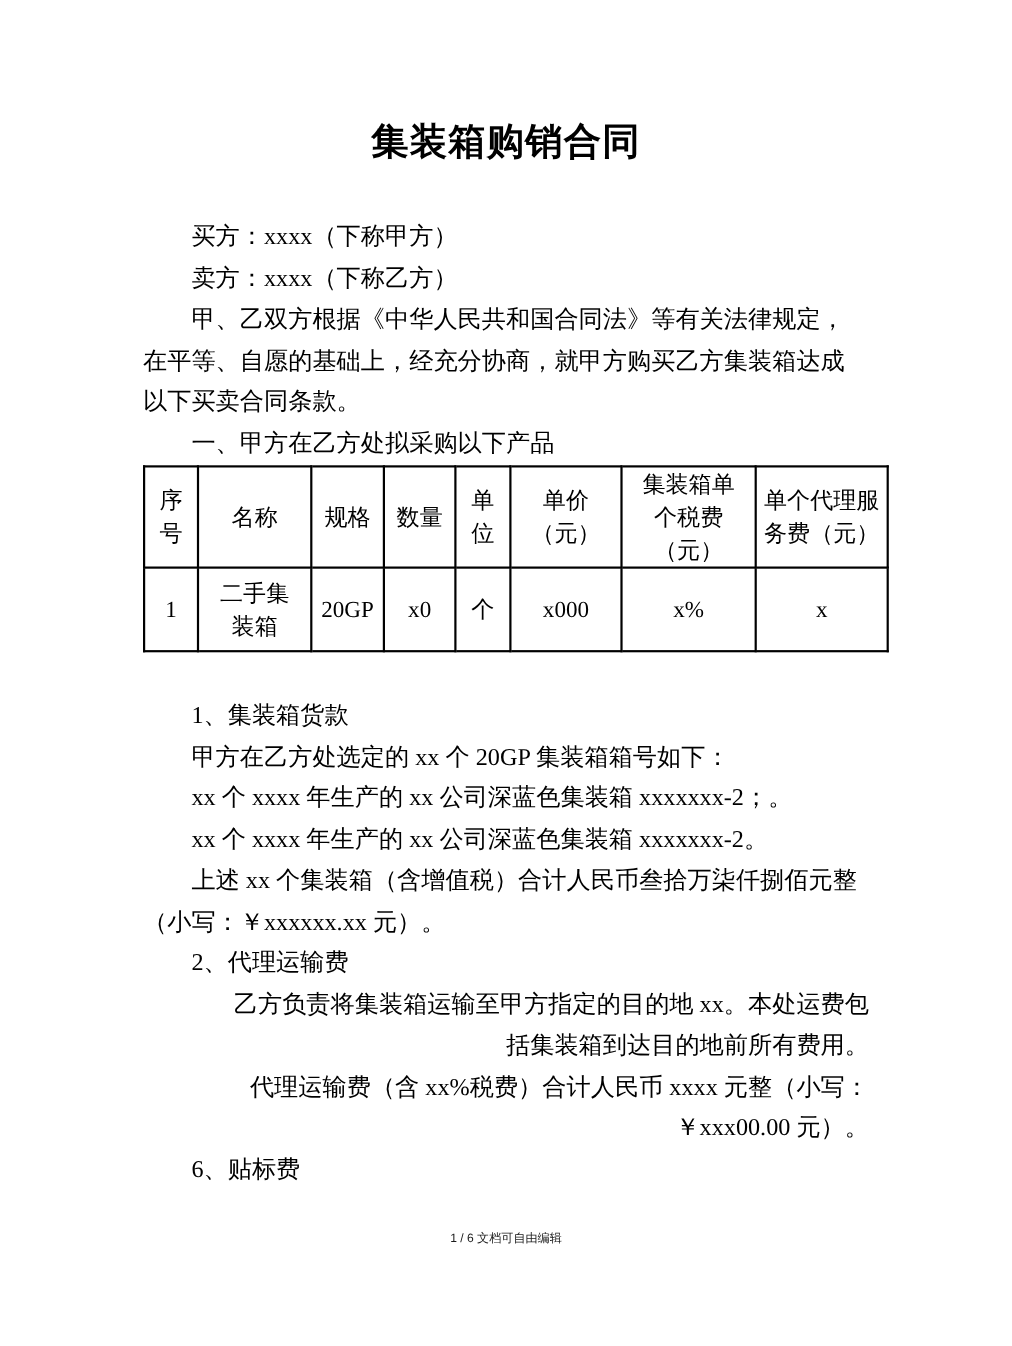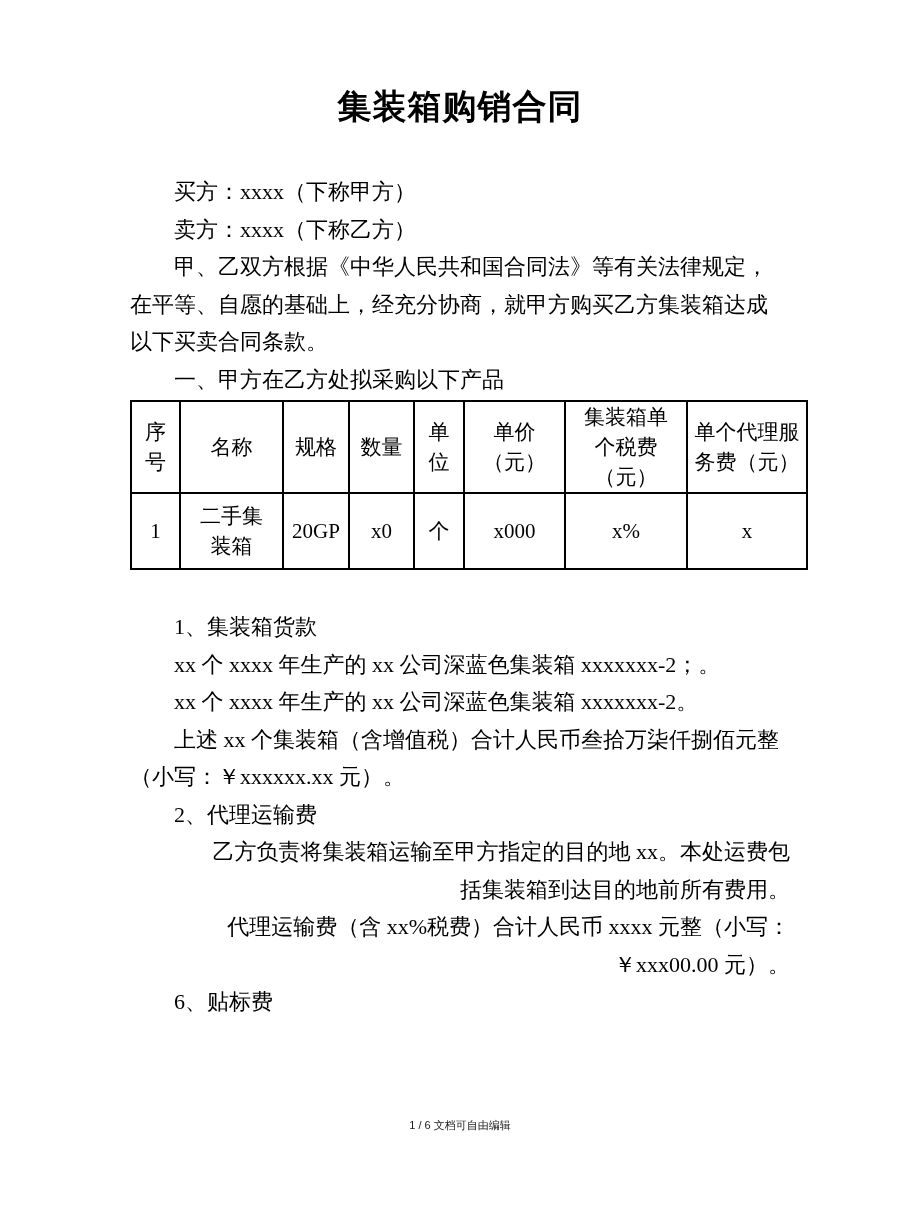--- a/index.html
+++ b/index.html
@@ -16,21 +16,21 @@
     color: #000000;
   }
   .page {
     width: 920px;
     height: 1224px;
     background: #ffffff;
     position: relative;
   }
   .doc-title {
     margin: 0;
-    padding-top: 82px;
+    padding-top: 105px;
     text-align: center;
     font-size: 34px;
     line-height: 48px;
     font-weight: bold;
     letter-spacing: 1px;
     font-family: "Liberation Sans", "DejaVu Sans", sans-serif;
   }
   .content {
     width: 660px;
     margin: 0 auto 0 130px;
@@ -138,20 +138,21 @@
       <td class="col4">个</td>
       <td class="col5">x000</td>
       <td class="col6">x%</td>
       <td class="col7">x</td>
     </tr>
   </tbody>
     </table>
 
   <div class="content after-table">
     <p class="para">1、集装箱货款</p>
+    <p class="para">甲方在乙方处选定的 xx 个 20GP 集装箱箱号如下：</p>
     <p class="para">xx 个 xxxx 年生产的 xx 公司深蓝色集装箱 xxxxxxx-2；。</p>
     <p class="para">xx 个 xxxx 年生产的 xx 公司深蓝色集装箱 xxxxxxx-2。</p>
     <p class="para">上述 xx 个集装箱（含增值税）合计人民币叁拾万柒仟捌佰元整
 （小写：￥xxxxxx.xx 元）。</p>
     <p class="para">2、代理运输费</p>
     <p class="para ind-lg">乙方负责将集装箱运输至甲方指定的目的地 xx。本处运费包
 括集装箱到达目的地前所有费用。</p>
     <p class="para ind-lg">代理运输费（含 xx%税费）合计人民币 xxxx 元整（小写：
 ￥xxx00.00 元）。</p>
     <p class="para">6、贴标费</p>

